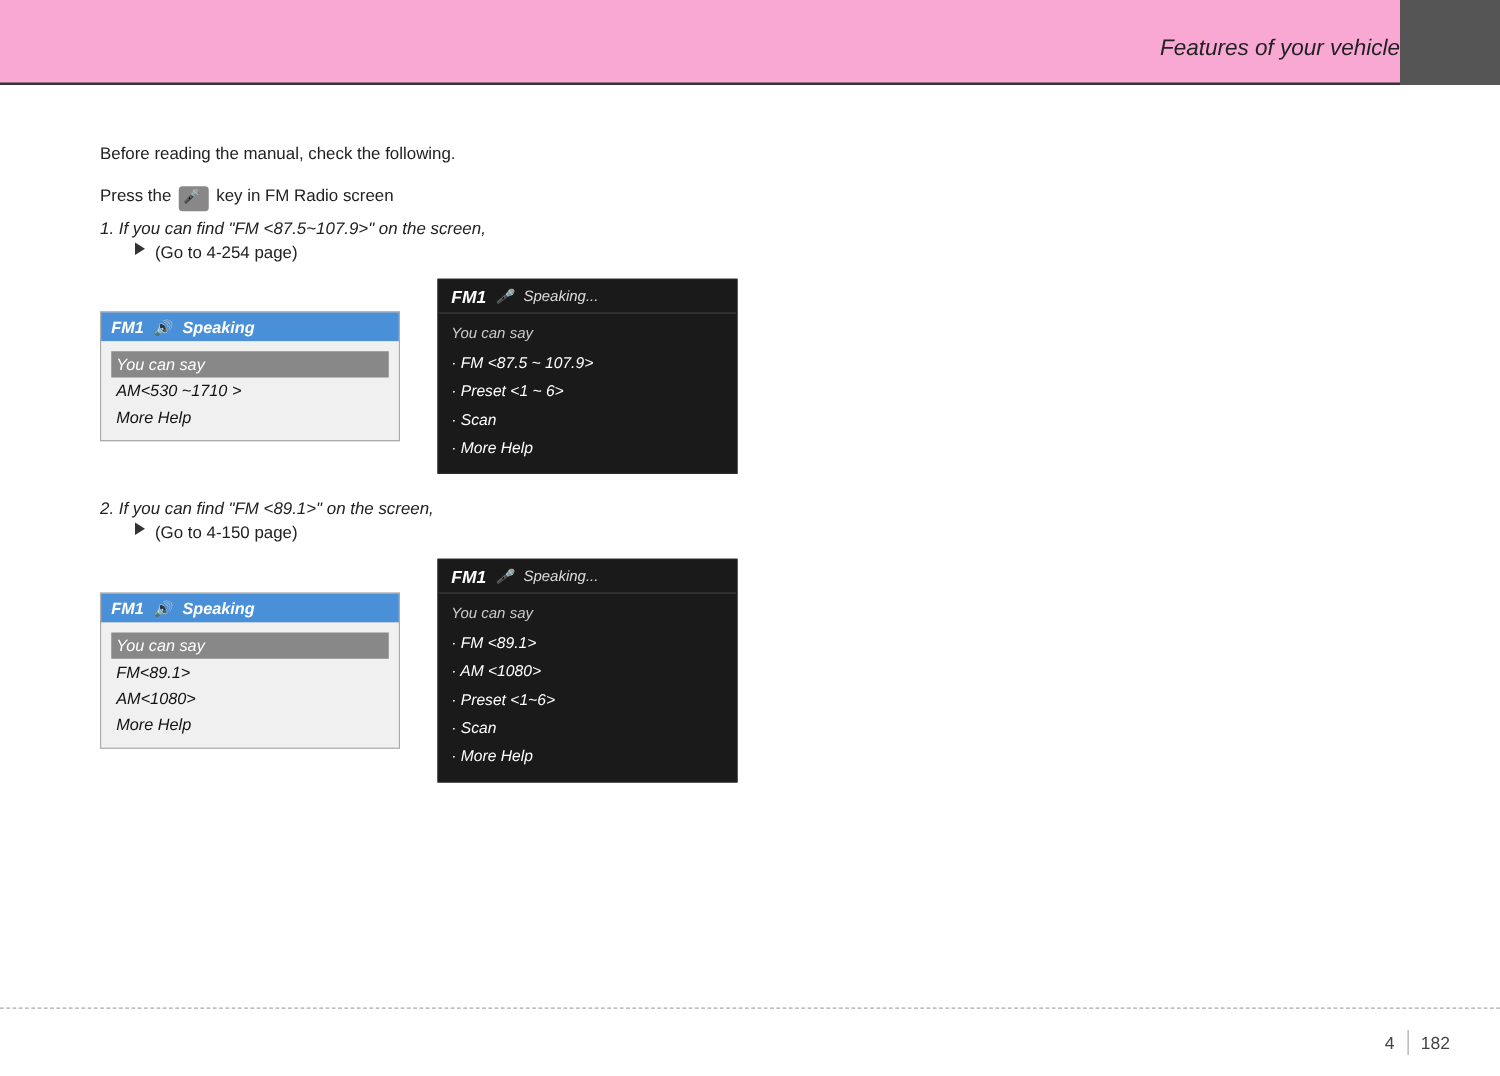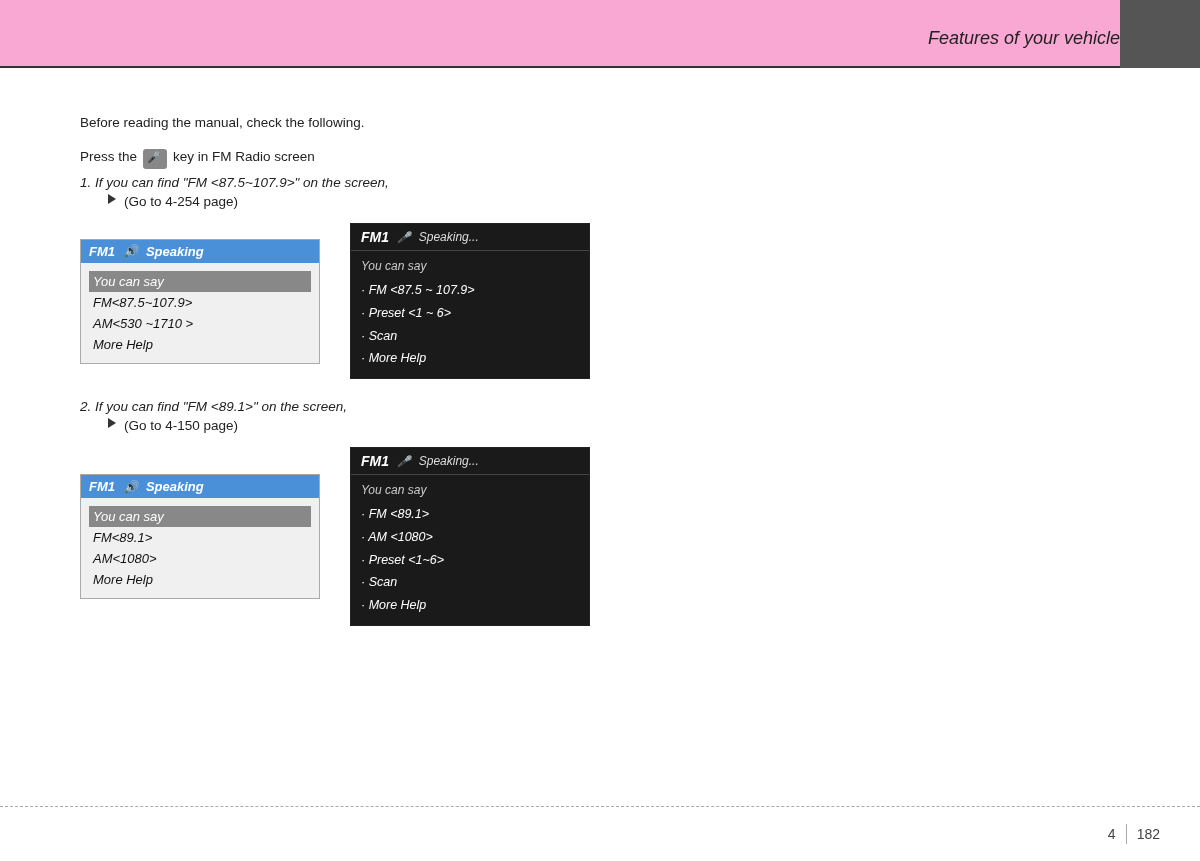--- a/index.html
+++ b/index.html
@@ -261,21 +261,20 @@
   <div class="screens-row">
 
     <div class="screen-left">
       <div class="screen-left-header">
         <span>FM1</span>
         <span class="speaker-icon">🔊</span>
         <span>Speaking</span>
       </div>
       <div class="screen-left-body">
         <div class="row highlighted">You can say</div>
-        <div class="row">FM&lt;87.5~107.9&gt;</div>
         <div class="row">AM&lt;530 ~1710 &gt;</div>
         <div class="row">More Help</div>
       </div>
     </div>
 
     <div class="screen-right">
       <div class="screen-right-header">
         <span class="fm-label">FM1</span>
         <span class="mic-icon">🎤</span>
         <span class="speaking-text">Speaking...</span>

